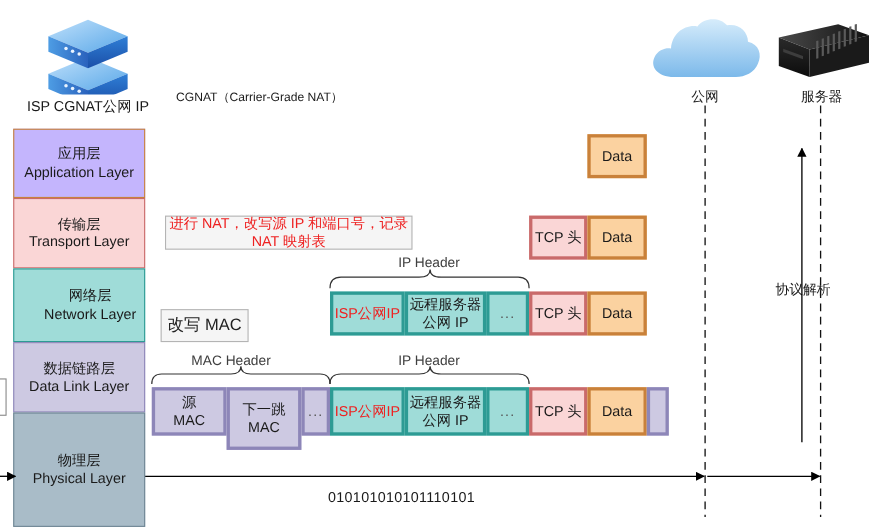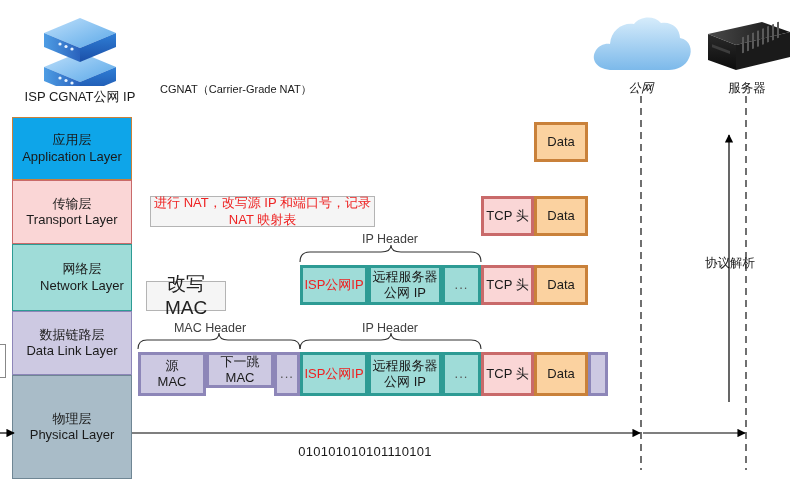--- a/index.html
+++ b/index.html
@@ -23,21 +23,21 @@
   .cell.tcp{background:#fad6d6;border-color:#c96a6a;}
   .cell.ip{background:#9fdcd8;border-color:#2d9b94;}
   .cell.mac{background:#cdc9e2;border-color:#8d86b8;}
   .cell.fcs{background:#cdc9e2;border-color:#8d86b8;}
   .cell .red{color:#ee2222;}
   .cell .dots{color:#555;letter-spacing:1px;}
 
   
   .note{border:1px solid #b4b4b4;background:#f5f5f5;}
   .note.red{color:#ee2222;font-size:13px;}
-  .note.plain{color:#222;font-size:19px;}
+  .note.plain{color:#222;font-size:15px;}
 
   
   .lbl{white-space:pre;}
   .hdrlabel{font-size:12.5px;color:#404040;}
 
   
   svg.overlay{position:absolute;left:0;top:0;width:808px;height:481px;pointer-events:none;}
 
   .vlabel{font-size:12.5px;}
 </style>
@@ -94,21 +94,21 @@
     <defs>
       <linearGradient id="clg" x1="0" y1="0" x2="0" y2="1">
         <stop offset="0" stop-color="#d6ecfb"></stop>
           <stop offset="1" stop-color="#7cb9ea"></stop>
       </linearGradient>
     </defs>
     <path d="M26 58 C10 58 4 48 8 40 C11 33 19 31 23 32 C24 18 36 10 47 12
              C53 4 67 3 74 11 C84 9 93 16 93 26 C103 28 106 38 102 46
              C99 54 90 58 82 58 Z" fill="url(#clg)"></path>
   </svg>
-  <div class="ctr" style="width:108px;font-style:italic;">公网</div>
+  <div class="ctr" style="width:108px;">公网</div>
 </div>
 
 <div class="abs" style="left:700px;top:12px;width:94px;height:88px;">
   <svg width="94" height="66" viewBox="0 0 94 66">
     <defs>
       <linearGradient id="rkTop" x1="0" y1="0" x2="1" y2="0">
         <stop offset="0" stop-color="#4a4a4a"></stop>
           <stop offset="1" stop-color="#111"></stop>
       </linearGradient>
       <linearGradient id="rkFace" x1="0" y1="0" x2="0" y2="1">
@@ -127,21 +127,21 @@
       <rect x="62" y="31" width="2" height="16" transform="skewY(-13)"></rect>
       <rect x="67" y="30" width="2" height="16" transform="skewY(-13)"></rect>
       <rect x="72" y="29" width="2" height="16" transform="skewY(-13)"></rect>
       <rect x="77" y="28" width="2" height="16" transform="skewY(-13)"></rect>
     </g>
     <rect x="12" y="28" width="18" height="3" fill="#3d3d3d" transform="skewY(20)"></rect>
   </svg>
   <div class="ctr" style="width:94px;">服务器</div>
 </div>
 
-<div class="abs layer ctr" style="left:12px;top:117px;width:120px;height:63px;background:#0ea5e9;border-color:#c9813a;">
+<div class="abs layer ctr" style="left:12px;top:117px;width:120px;height:63px;background:#c4b5fd;border-color:#c9813a;">
   <div class="cn">应用层</div>
   <div class="en">Application Layer</div>
 </div>
 <div class="abs layer ctr" style="left:12px;top:180px;width:120px;height:64px;background:#fad6d6;border-color:#c96a6a;">
   <div class="cn">传输层</div>
   <div class="en">Transport Layer</div>
 </div>
 <div class="abs layer ctr" style="left:12px;top:244px;width:120px;height:67px;background:#9fdcd8;border-color:#2d9b94;padding-left:20px;">
   <div class="cn">网络层</div>
   <div class="en">Network Layer</div>
@@ -190,21 +190,21 @@
   <span>TCP 头</span>
 </div>
 <div class="abs cell data ctr" style="left:534px;top:265px;width:54px;height:40px;">
   <span>Data</span>
 </div>
 
 <div class="abs cell mac ctr" style="left:138px;top:352px;width:68px;height:44px;">
   <span>源</span>
   <span>MAC</span>
 </div>
-<div class="abs cell mac ctr" style="left:206px;top:352px;width:68px;height:36px;">
+<div class="abs cell mac ctr" style="left:206px;top:352px;width:68px;height:57px;">
   <span>下一跳</span>
   <span>MAC</span>
 </div>
 <div class="abs cell mac ctr" style="left:274px;top:352px;width:26px;height:44px;">
   <span class="dots">...</span>
 </div>
 <div class="abs cell ip ctr" style="left:300px;top:352px;width:68px;height:44px;">
   <span class="red">ISP公网IP</span>
 </div>
 <div class="abs cell ip ctr" style="left:368px;top:352px;width:74px;height:44px;">

